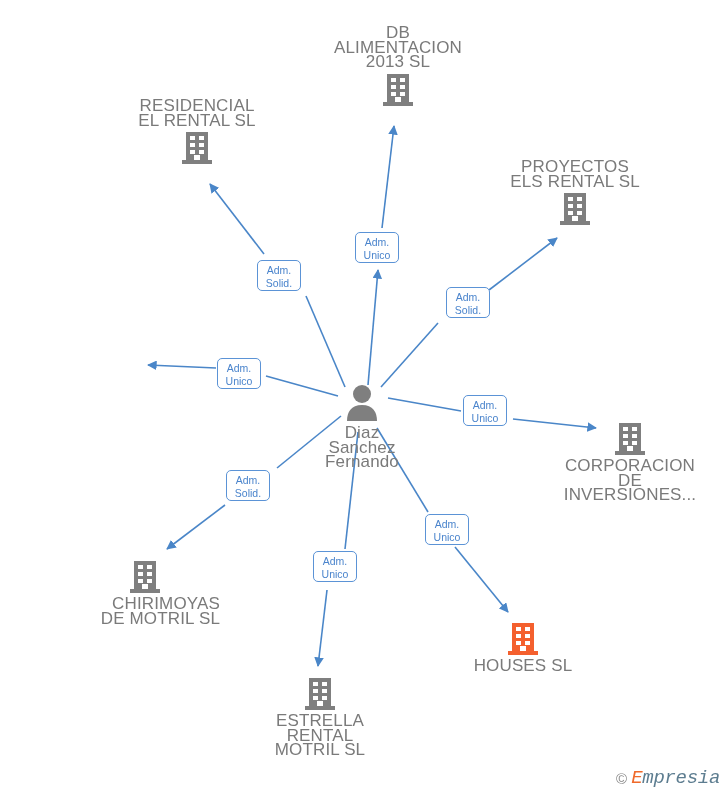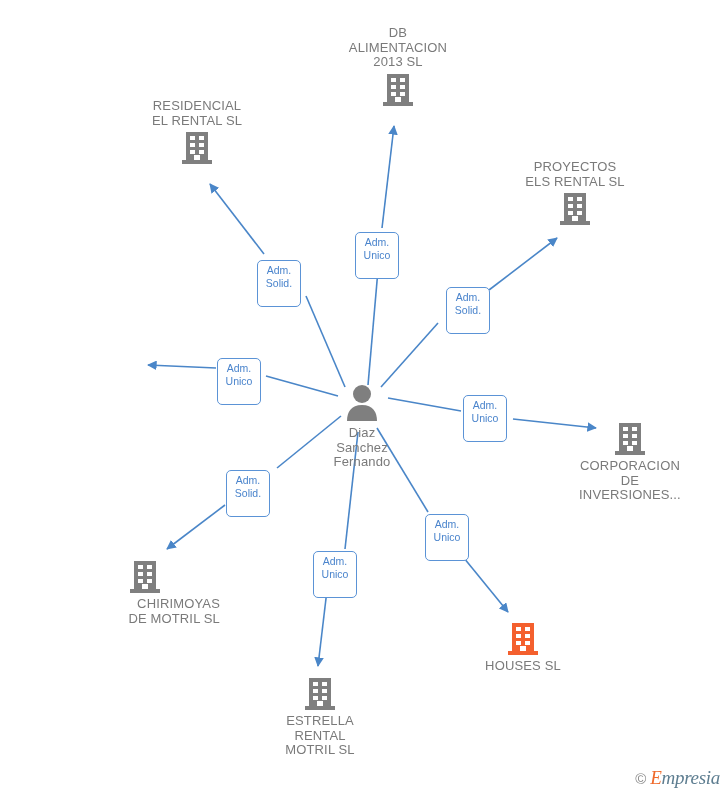--- a/index.html
+++ b/index.html
@@ -27,21 +27,21 @@
   }
   
   .node {
     position: absolute;
     width: 150px;
     margin-left: -75px;
     text-align: center;
     z-index: 5;
   }
   .node-label {
-    font-size: 13px;
+    font-size: 17px;
     line-height: 14.5px;
     color: #7a7a7a;
     letter-spacing: .15px;
     white-space: pre-line;
   }
   .node-icon {
     display: block;
     margin: 0 auto;
   }
   .node.label-top .node-label { margin-bottom: 3px; }
@@ -51,41 +51,41 @@
     position: absolute;
     z-index: 7;
     box-sizing: border-box;
     background: #ffffff;
     border: 1.3px solid #5b93d6;
     border-radius: 5px;
     color: #4a84cc;
     font-size: 10.5px;
     line-height: 13px;
     text-align: center;
-    padding: 3px 5px 16px 5px;
+    padding: 3px 5px 0 5px;
     white-space: pre-line;
     min-width: 44px;
   }
   
   #watermark {
     position: absolute;
     right: 8px;
     bottom: 6px;
     z-index: 9;
     display: flex;
     align-items: center;
     gap: 4px;
     user-select: none;
   }
   #watermark .copy {
     font-size: 15px;
     color: #8a8a8a;
   }
   #watermark .brand {
-    font-family: Liberation Serif, serif;
+    font-family: Liberation Mono, monospace;
     font-style: italic;
     font-size: 19px;
     letter-spacing: -0.3px;
   }
   #watermark .brand .cap { color: #ef6a2b; }
   #watermark .brand .rest { color: #5d7d90; }
 </style>
 </head>
 <body>
 

